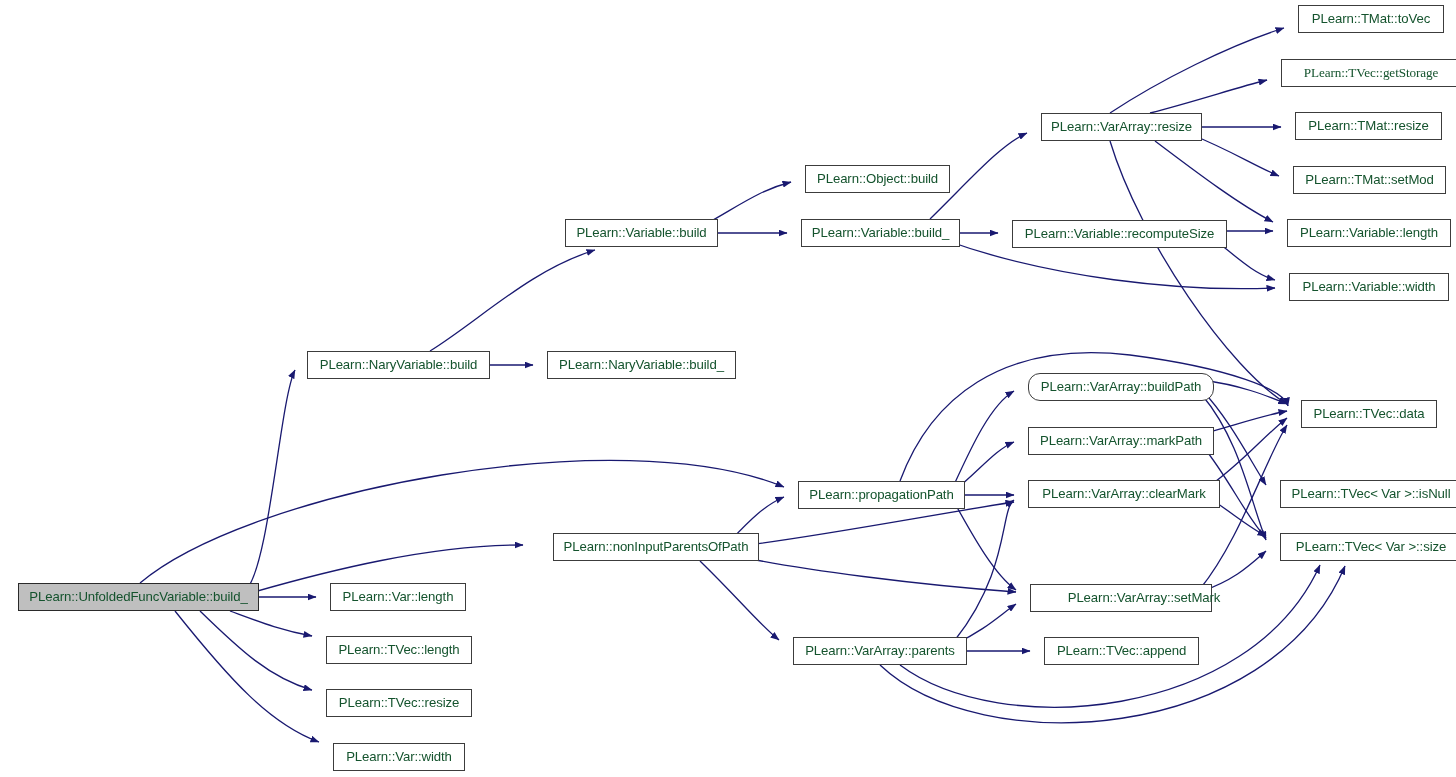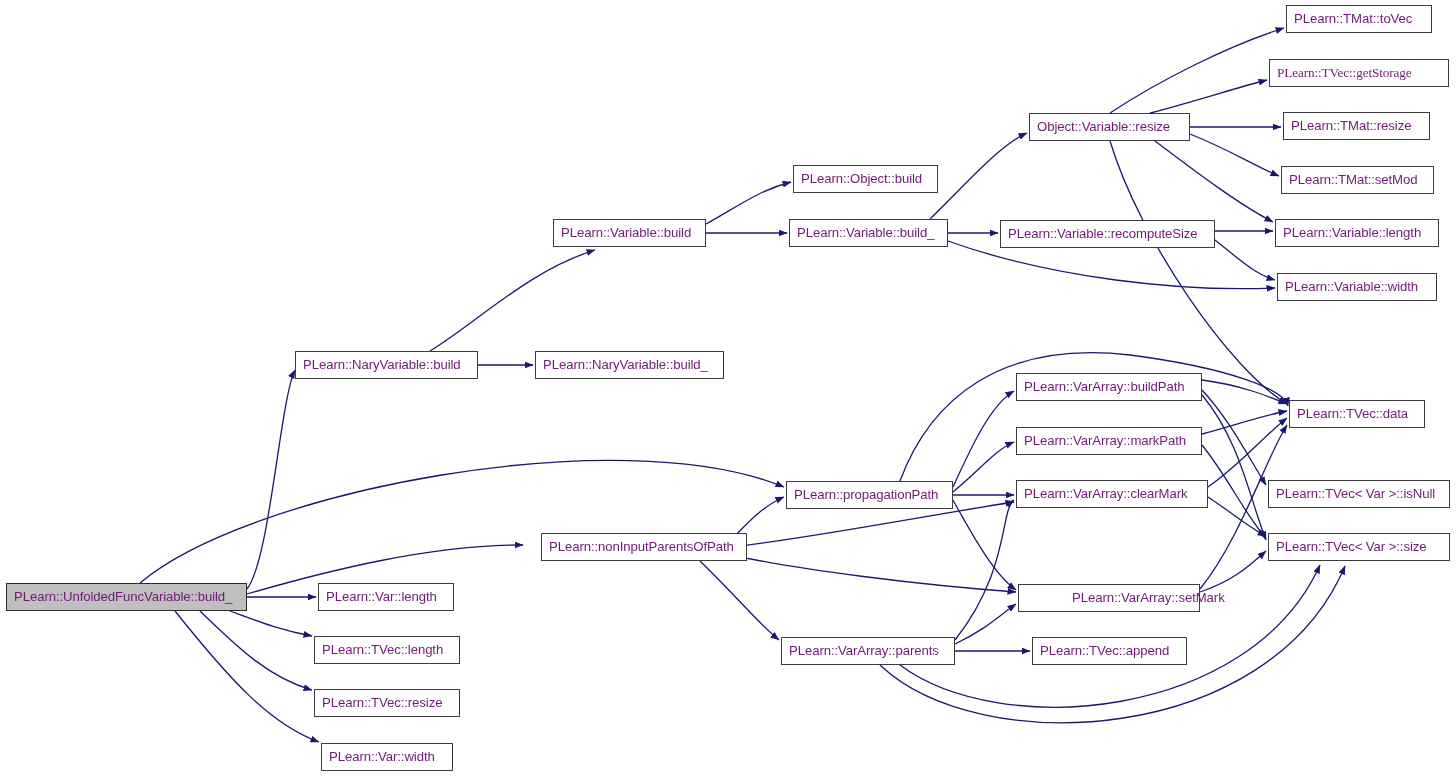--- a/index.html
+++ b/index.html
@@ -21,29 +21,30 @@
     top: 0;
     width: 1456px;
     height: 777px;
     pointer-events: none;
   }
   .node {
     position: absolute;
     box-sizing: border-box;
     border: 1px solid #3c3c3c;
     background: #ffffff;
-    color: #701a75;
+    color: #14532d;
     font-size: 13.2px;
     line-height: 1;
     display: flex;
     align-items: center;
-    justify-content: flex-start;
+    justify-content: center;
     white-space: nowrap;
     letter-spacing: -0.1px;
     z-index: 5;
+    margin-left: 12px;
   }
   .node.root {
     background: #bfbfbf;
     border-color: #2a2a2a;
   }
   .node-label {
     padding: 0 7px;
     pointer-events: none;
   }
 </style>
@@ -135,21 +136,21 @@
   <div class="node" style="left:793px;top:165px;width:145px;height:28px;">
     <span class="node-label">PLearn::Object::build</span>
   </div>
   <div class="node" style="left:789px;top:219px;width:159px;height:28px;">
     <span class="node-label">PLearn::Variable::build_</span>
   </div>
   <div class="node" style="left:1000px;top:220px;width:215px;height:28px;">
     <span class="node-label">PLearn::Variable::recomputeSize</span>
   </div>
   <div class="node" style="left:1029px;top:113px;width:161px;height:28px;">
-    <span class="node-label">Object::Variable::resize</span>
+    <span class="node-label">PLearn::VarArray::resize</span>
   </div>
   <div class="node" style="left:1286px;top:5px;width:146px;height:28px;">
     <span class="node-label">PLearn::TMat::toVec</span>
   </div>
   <div class="node" style="left:1269px;top:59px;width:180px;height:28px;font-family:Liberation Serif, serif;">
     <span class="node-label">PLearn::TVec::getStorage</span>
   </div>
   <div class="node" style="left:1283px;top:112px;width:147px;height:28px;">
     <span class="node-label">PLearn::TMat::resize</span>
   </div>
@@ -161,21 +162,21 @@
   </div>
   <div class="node" style="left:1277px;top:273px;width:160px;height:28px;">
     <span class="node-label">PLearn::Variable::width</span>
   </div>
   <div class="node" style="left:786px;top:481px;width:167px;height:28px;">
     <span class="node-label">PLearn::propagationPath</span>
   </div>
   <div class="node" style="left:541px;top:533px;width:206px;height:28px;">
     <span class="node-label">PLearn::nonInputParentsOfPath</span>
   </div>
-  <div class="node" style="left:1016px;top:373px;width:186px;height:28px;">
+  <div class="node" style="left:1016px;top:373px;width:186px;height:28px;border-radius:12px;">
     <span class="node-label">PLearn::VarArray::buildPath</span>
   </div>
   <div class="node" style="left:1016px;top:427px;width:186px;height:28px;">
     <span class="node-label">PLearn::VarArray::markPath</span>
   </div>
   <div class="node" style="left:1016px;top:480px;width:192px;height:28px;">
     <span class="node-label">PLearn::VarArray::clearMark</span>
   </div>
   <div class="node" style="left:1018px;top:584px;width:182px;height:28px;padding-left:46px;">
     <span class="node-label">PLearn::VarArray::setMark</span>

